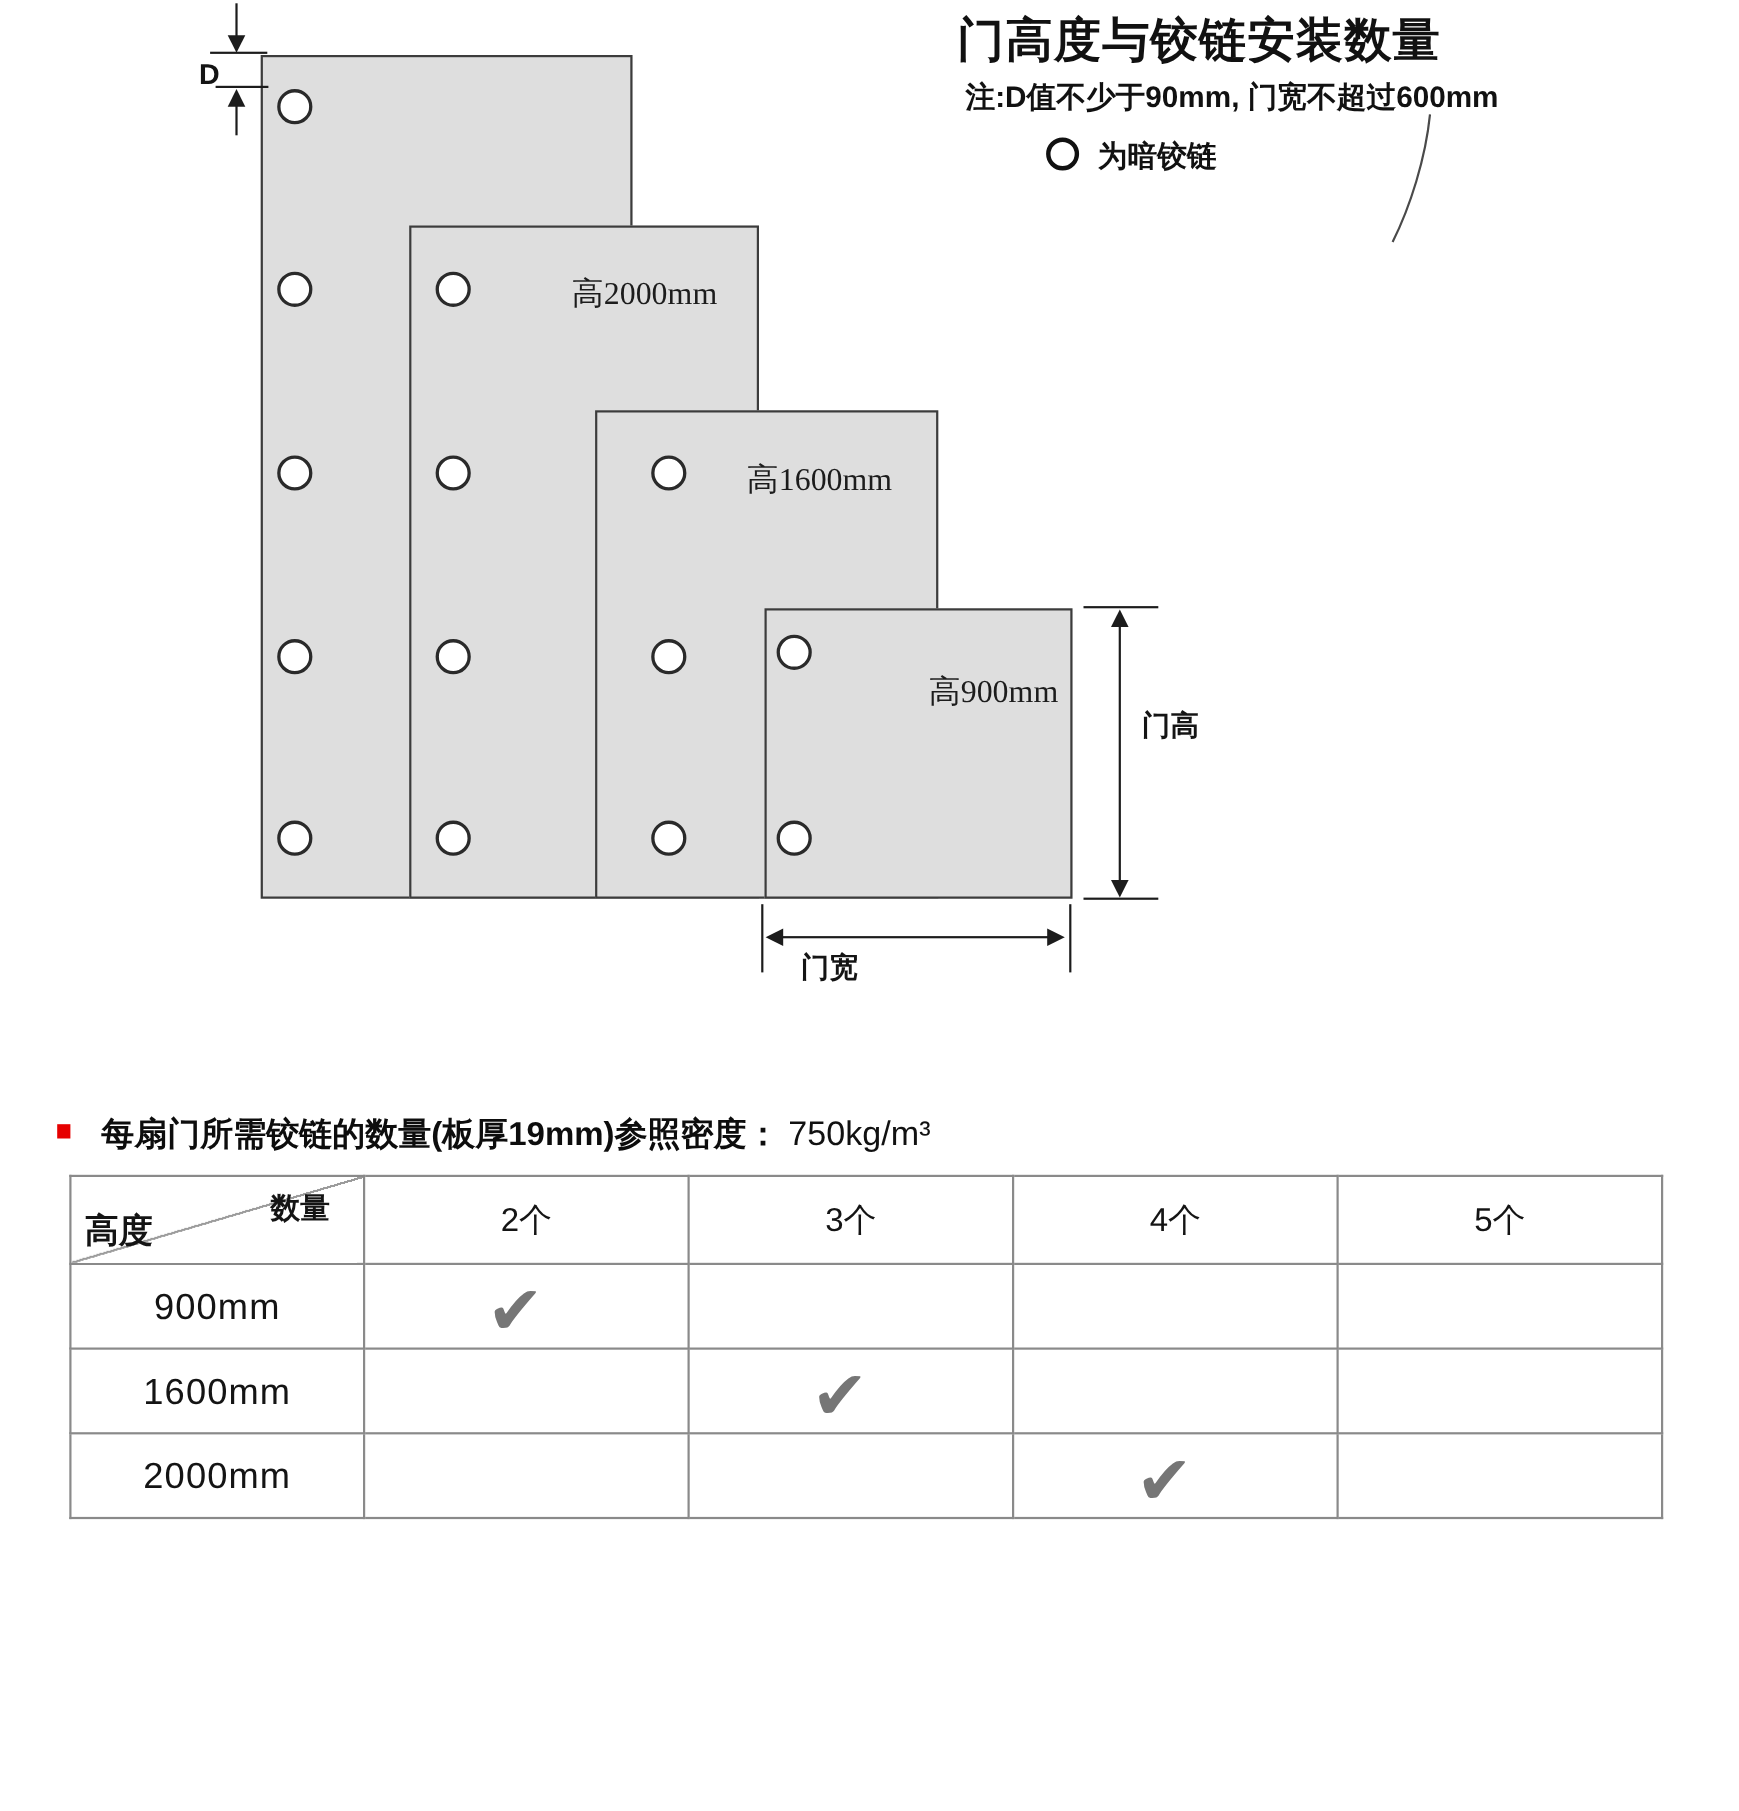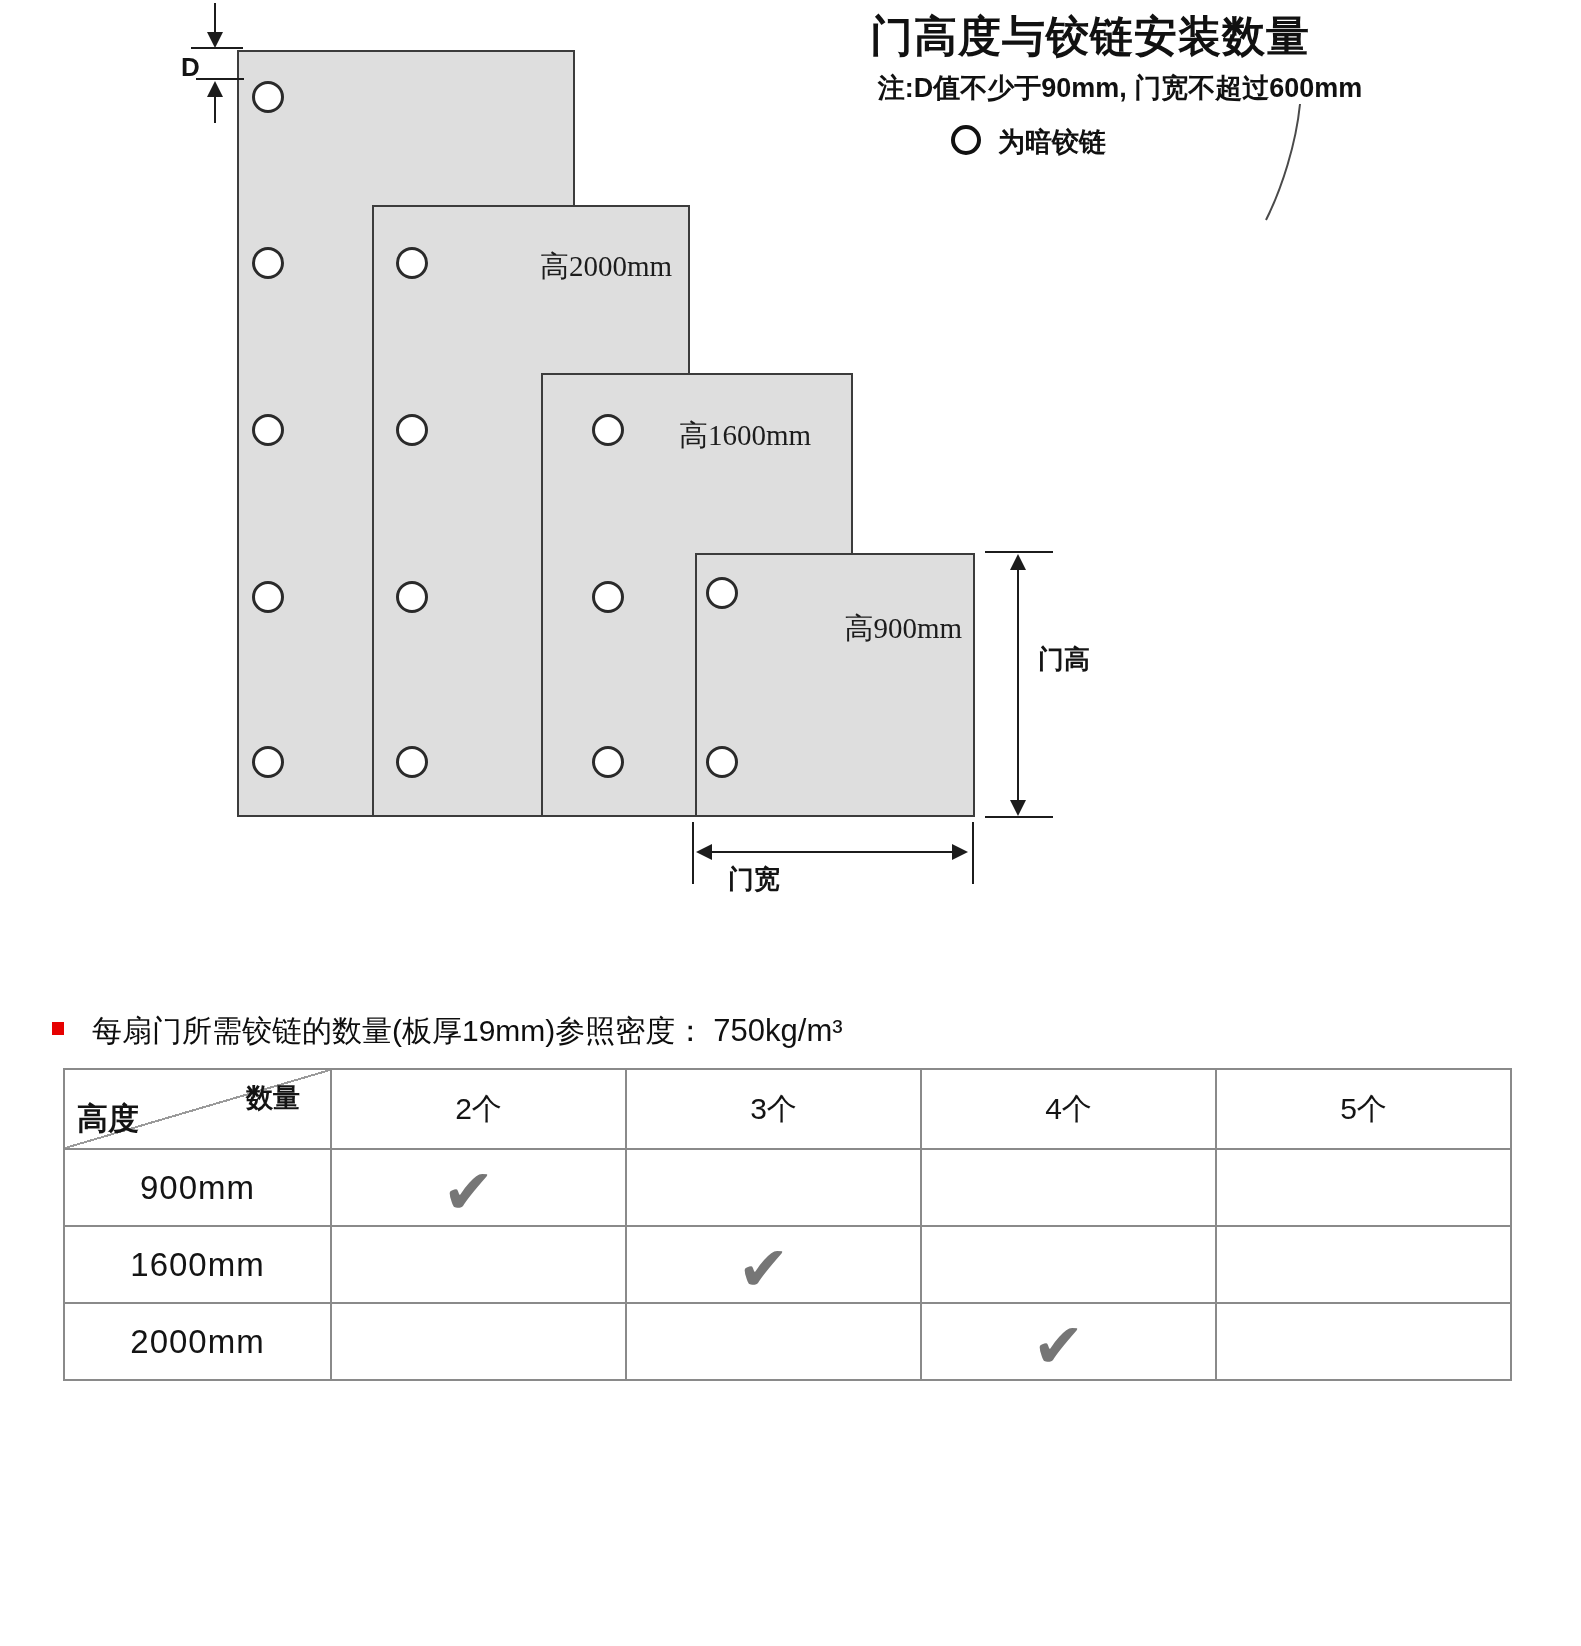--- a/index.html
+++ b/index.html
@@ -24,21 +24,21 @@
   .title { position:absolute; left:830px; top:8px; width:520px; text-align:center; font-size:43px; font-weight:bold; letter-spacing:1px; color:#111; white-space:nowrap; }
   .note  { position:absolute; left:860px; top:70px; width:520px; text-align:center; font-size:27px; font-weight:bold; color:#111; white-space:nowrap; }
   .legend-circle { position:absolute; left:951px; top:125px; width:22px; height:22px; border:4px solid #111; border-radius:50%; background:#fff; }
   .legend-label  { position:absolute; left:998px; top:124px; font-size:27px; font-weight:600; color:#111; white-space:nowrap; }
 
   .curve-svg { position:absolute; left:1262px; top:100px; }
 
   
   .bullet { position:absolute; left:52px; top:1022px; width:12px; height:13px; background:#e60000; }
   .section { position:absolute; left:92px; top:1011px; font-size:30px; white-space:nowrap; }
-  .section .zh { font-weight:normal; color:#0d0d0d; }
+  .section .zh { font-weight:bold; color:#0d0d0d; }
   .section .val { font-weight:normal; font-size:31px; color:#111; margin-left:8px; }
 
   
   .qty-table { position:absolute; left:63px; top:1068px; border-collapse:collapse; table-layout:fixed; }
   .qty-table td { border:2px solid #8a8a8a; padding:0; text-align:center; vertical-align:middle; background:#fff; }
   .qty-table tr.head td { height:78px; font-size:30px; color:#141414; }
   .qty-table tr.data td { height:75px; }
   .rowhead { font-size:33px; color:#141414; letter-spacing:1px; }
   .corner { position:relative;
     background:linear-gradient(to bottom right, #ffffff calc(50% - 1px), #9a9a9a calc(50% - 1px), #9a9a9a calc(50% + 1px), #ffffff calc(50% + 1px)) !important; }
@@ -67,21 +67,21 @@
   <div class="hinge" style="left:396px; top:581px;"></div>
   <div class="hinge" style="left:396px; top:746px;"></div>
 
   <div class="hinge" style="left:592px; top:414px;"></div>
   <div class="hinge" style="left:592px; top:581px;"></div>
   <div class="hinge" style="left:592px; top:746px;"></div>
 
   <div class="hinge" style="left:706px; top:577px;"></div>
   <div class="hinge" style="left:706px; top:746px;"></div>
 
-  <div class="door-label" style="left:472px; top:247px;">高2000mm</div>
+  <div class="door-label" style="left:452px; top:247px;">高2000mm</div>
   <div class="door-label" style="left:645px; top:416px;text-align:center;">高1600mm</div>
   <div class="door-label" style="left:762px; top:609px;">高900mm</div>
 
   <div class="dim-line" style="left:214px; top:3px;  width:2px; height:30px;"></div>
   <div class="tri tri-down" style="left:207px; top:32px;"></div>
   <div class="dim-line" style="left:191px; top:47px; width:52px; height:2px;"></div>
   <div class="dim-label" style="left:181px; top:52px; font-size:26px;">D</div>
   <div class="dim-line" style="left:196px; top:78px; width:48px; height:2px;"></div>
   <div class="tri tri-up" style="left:207px; top:81px;"></div>
   <div class="dim-line" style="left:214px; top:95px; width:2px; height:28px;"></div>

